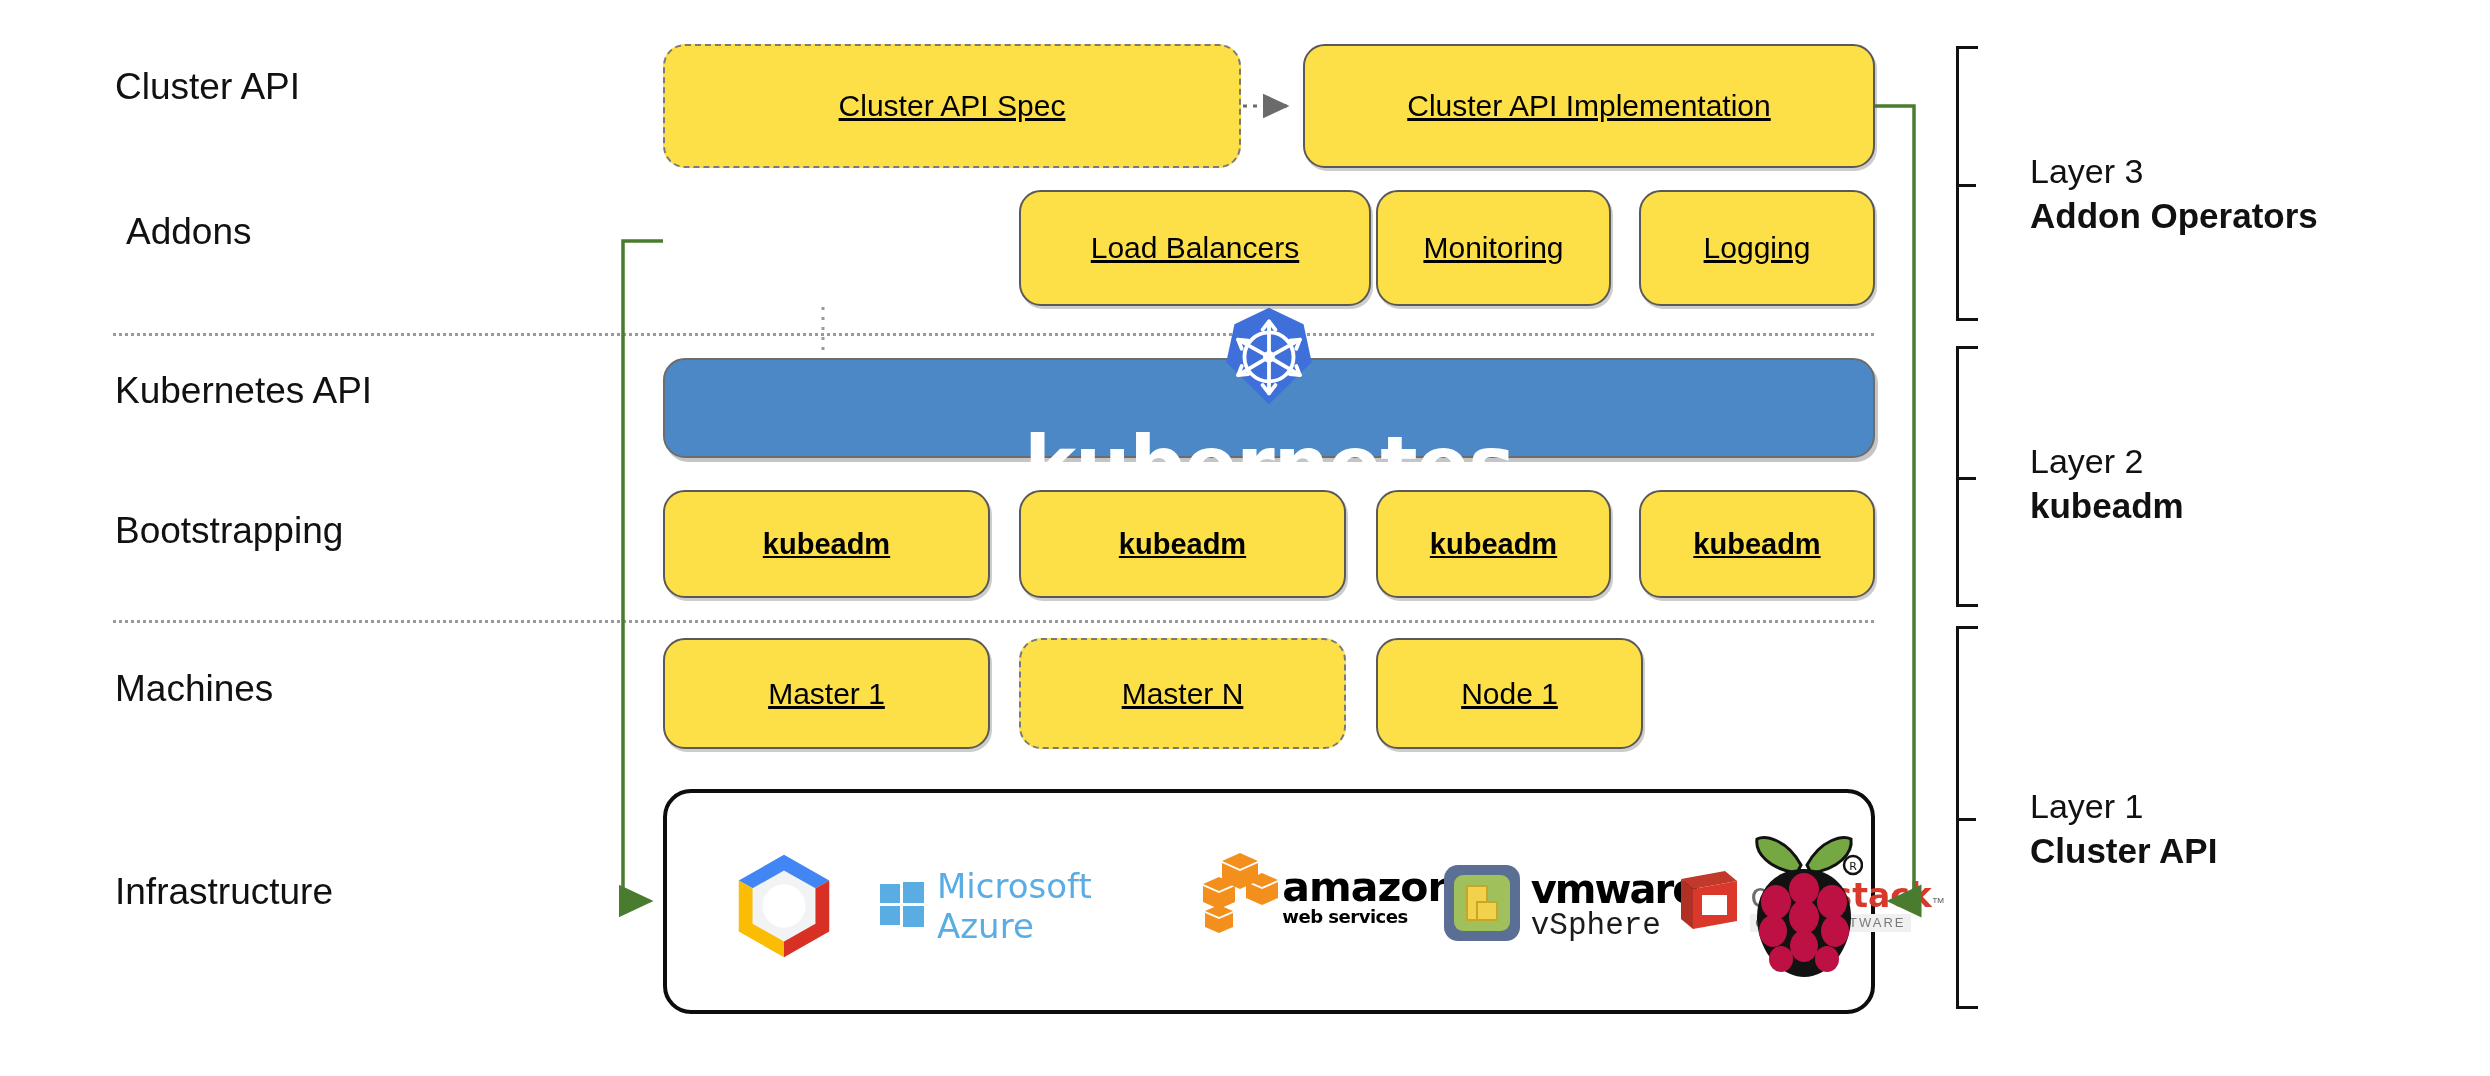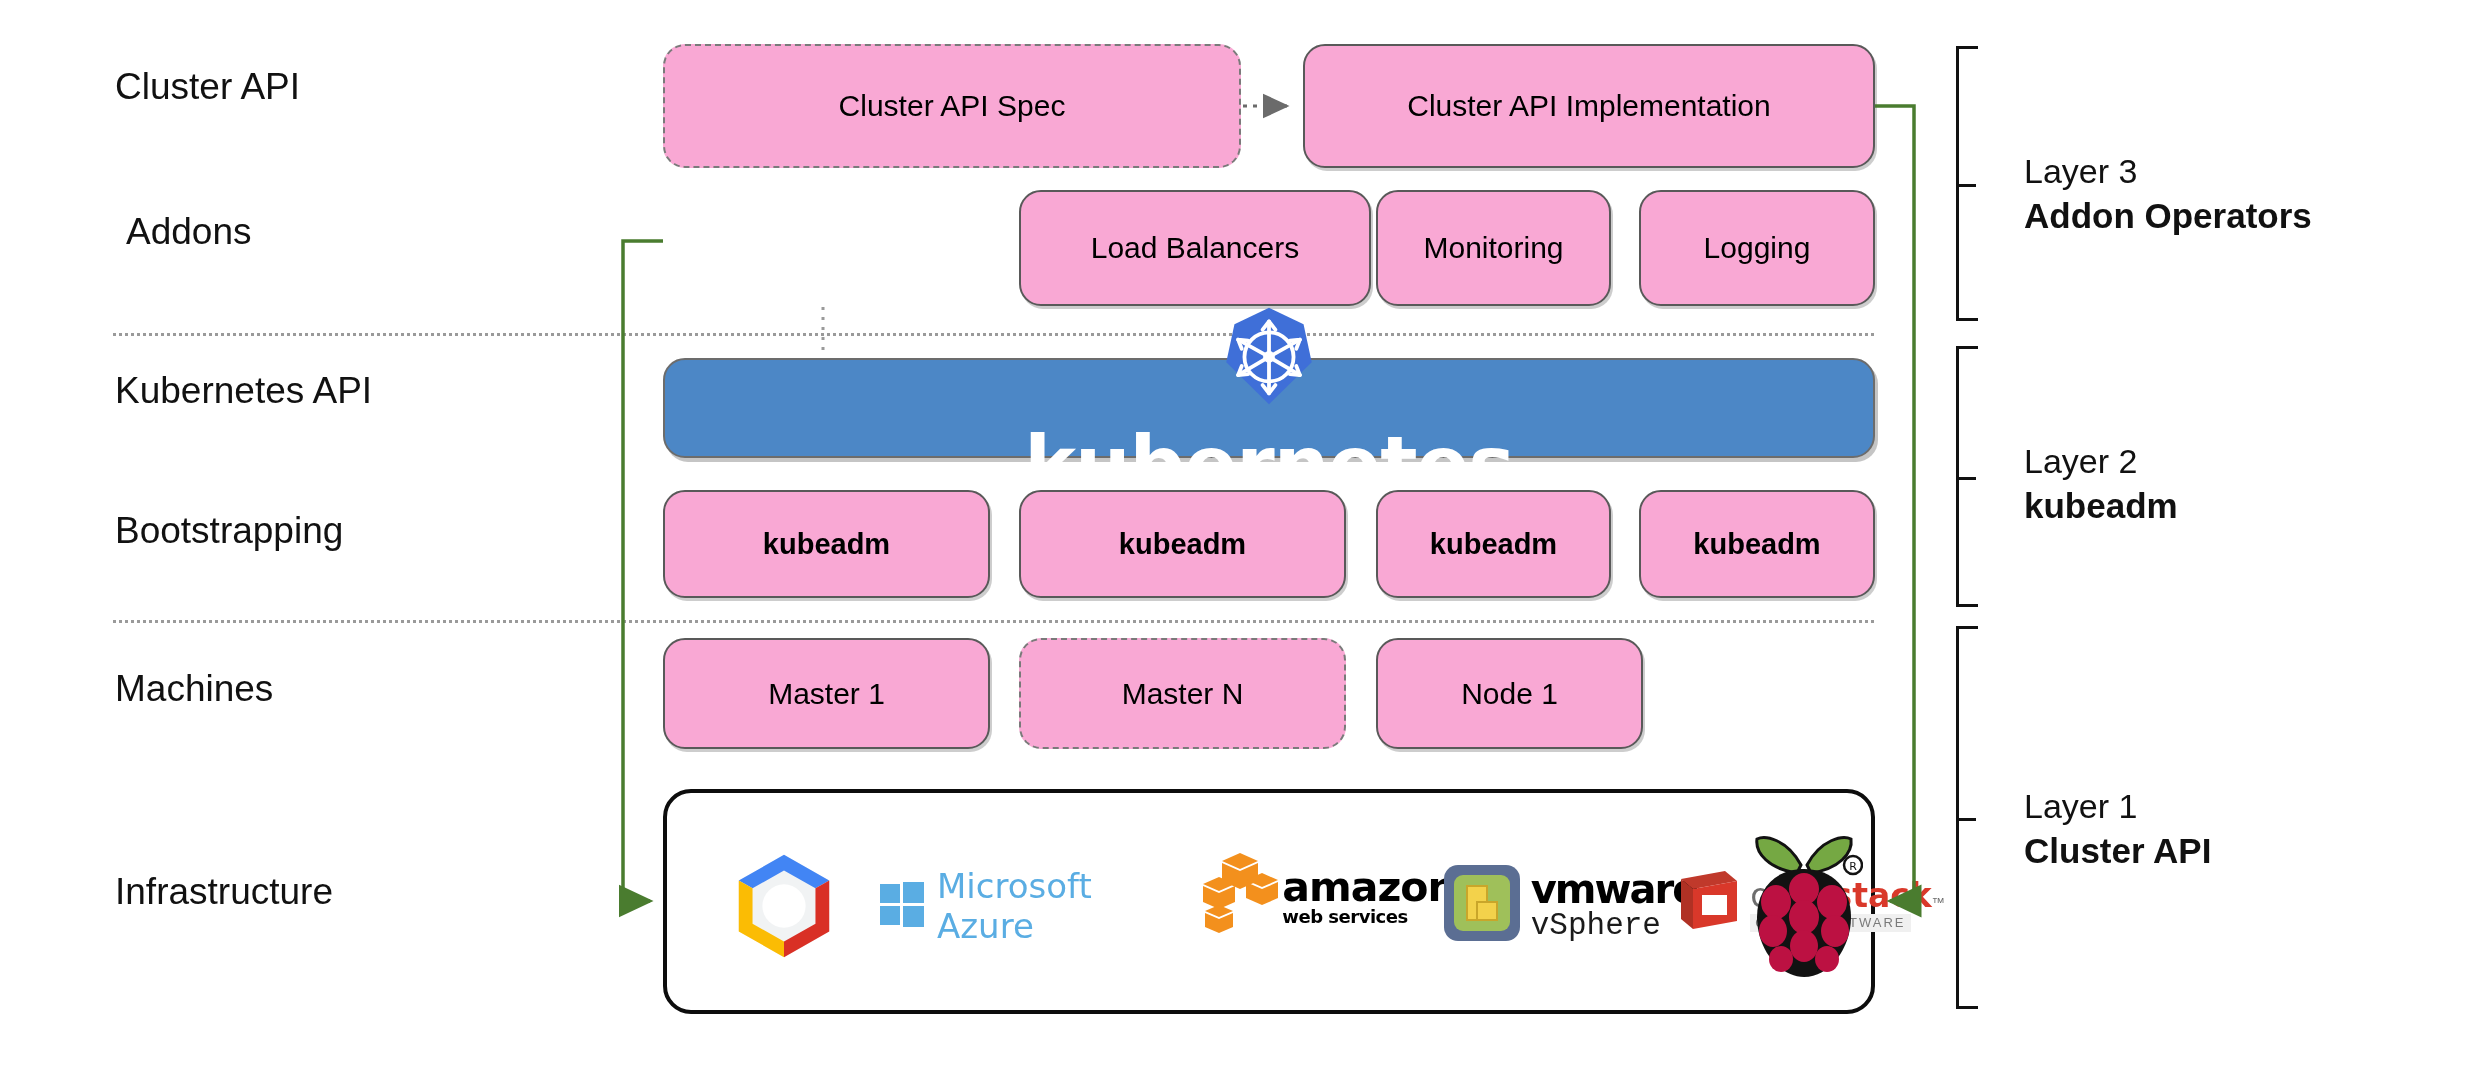--- a/index.html
+++ b/index.html
@@ -5,24 +5,24 @@
   html,body{margin:0;padding:0;background:#ffffff;}
   body{width:2490px;height:1076px;position:relative;overflow:hidden;
        font-family:"Liberation Sans","DejaVu Sans",sans-serif;color:#000;}
 
   .stage{position:absolute;left:0;top:0;width:2490px;height:1076px;}
 
   
   .rowlabel{position:absolute;font-size:37px;line-height:1;color:#111;white-space:nowrap;}
 
   
-  .box{position:absolute;box-sizing:border-box;background:#f9a8d4;
+  .box{position:absolute;box-sizing:border-box;background:#fde047;
        border:2.5px solid #595959;border-radius:22px;
        display:flex;align-items:center;justify-content:center;
-       font-size:30px;color:#000;text-align:center;}
+       font-size:30px;color:#000;text-align:center;text-decoration:underline;}
   .box.dashed{border-style:dashed;border-width:2.5px;border-color:#7a7a7a;}
   .box.bold-label{font-weight:bold;font-size:29px;}
   .box.shadowed{box-shadow:2px 3px 0 rgba(90,90,90,.30);}
 
   
   .kbanner{position:absolute;box-sizing:border-box;background:#4c87c6;
            border:2.5px solid #6c6c6c;border-radius:22px;
            box-shadow:3px 4px 0 rgba(90,90,90,.35);
            display:flex;align-items:center;justify-content:center;gap:14px;}
   .kbanner .ktext{font-size:78px;font-weight:bold;color:#fff;letter-spacing:-1px;
@@ -35,21 +35,21 @@
   .infra .logo{position:absolute;display:flex;align-items:center;justify-content:center;}
 
   
   .hsep{position:absolute;height:0;border-top:3px dotted #9a9a9a;}
 
   
   .bracket{position:absolute;box-sizing:border-box;
            border:3px solid #111;border-left:none;border-right:none;}
   .bracket::before{content:"";position:absolute;left:0;top:0;bottom:0;width:0;border-left:3px solid #111;}
   .bracket .nub{position:absolute;left:0;width:20px;height:0;border-top:3px solid #111;top:50%;}
-  .laycap{position:absolute;font-size:34px;line-height:1.28;color:#111;white-space:nowrap;}
+  .laycap{position:absolute;font-size:34px;line-height:1.28;color:#111;white-space:nowrap;margin-left:6px;}
   .laycap b{font-size:35px;}
 
   
   .ov{position:absolute;left:0;top:0;width:2490px;height:1076px;overflow:visible;}
 
   
   .azure-txt{font-size:34px;color:#5aade3;font-family:"DejaVu Sans","Liberation Sans",sans-serif;}
   .aws-w{font-size:41px;font-weight:bold;letter-spacing:-1px;font-family:"DejaVu Sans",sans-serif;}
   .aws-s{font-size:18px;font-weight:bold;letter-spacing:-.5px;font-family:"DejaVu Sans",sans-serif;}
   .vm-w{font-size:40px;font-weight:bold;letter-spacing:-2px;font-family:"DejaVu Sans",sans-serif;}

